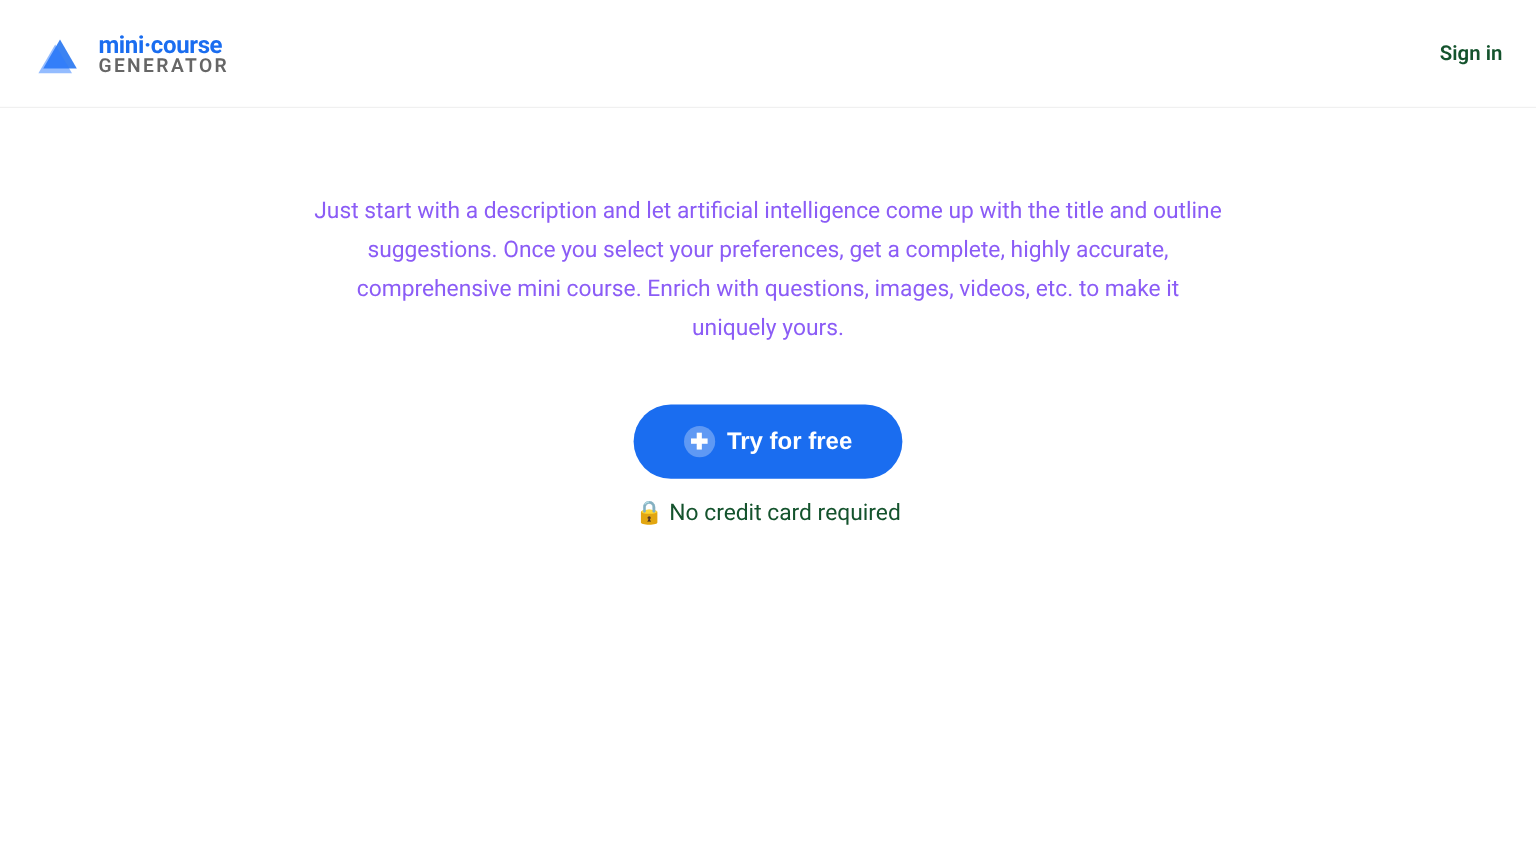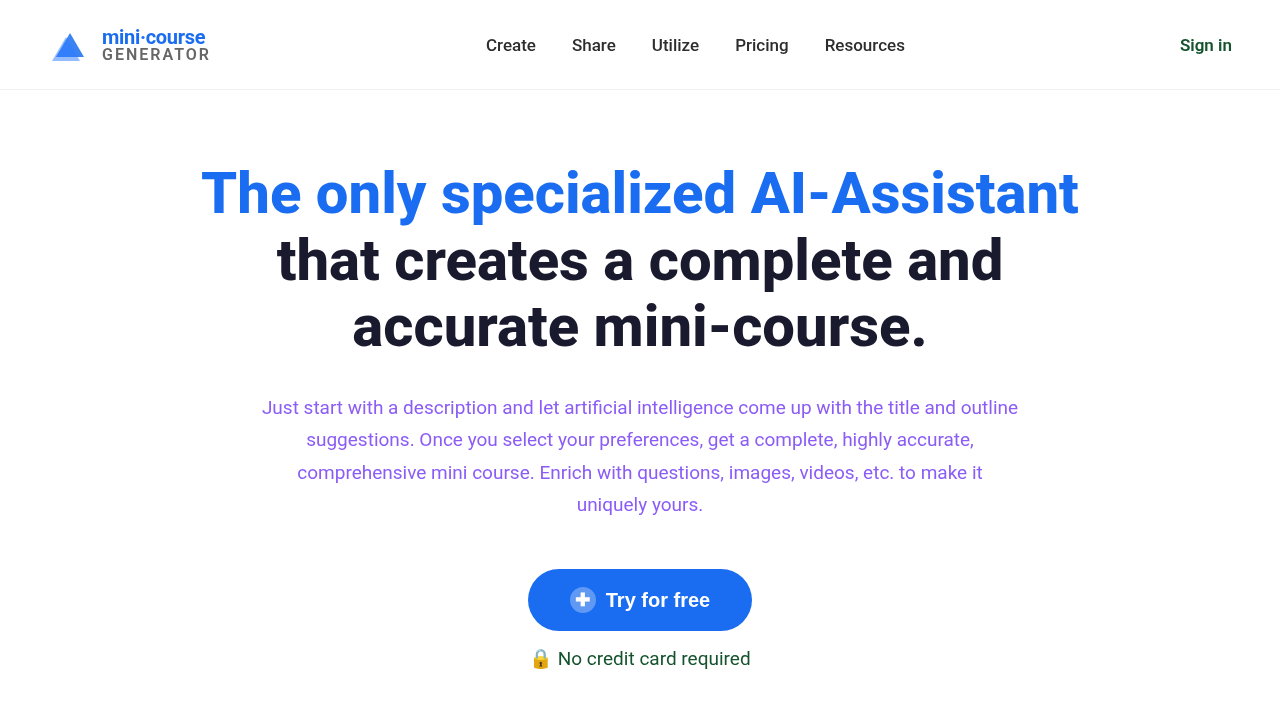--- a/index.html
+++ b/index.html
@@ -15,21 +15,21 @@
       width: 1280px;
       min-height: 720px;
       overflow-x: hidden;
     }
 
     
     header {
       display: flex;
       align-items: center;
       justify-content: space-between;
-      padding: 0 48px;
+      padding: 0 28px;
       height: 90px;
       border-bottom: 1px solid #f0f0f0;
     }
 
     .logo-area {
       display: flex;
       align-items: center;
       gap: 10px;
       text-decoration: none;
     }
@@ -180,37 +180,27 @@
       <polygon points="4,38 18,14 32,38" fill="#2979ff" opacity="0.5"></polygon>
     </svg>
     <div class="logo-text">
       <span class="logo-name">
         <span>mini</span><span style="color:#1a6df0">·</span><span>course</span>
       </span>
       <span class="logo-sub">GENERATOR</span>
     </div>
   </a>
 
-  <nav>
-    <a class="nav-link" href="#">Create</a>
-    <a class="nav-link" href="#">Share</a>
-    <a class="nav-link" href="#">Utilize</a>
-    <a class="nav-link" href="#">Pricing</a>
-    <a class="nav-link" href="#">Resources</a>
-  </nav>
 
   <div class="header-actions">
     <a class="sign-in-btn" href="#">Sign in</a>
   </div>
 </header>
 
 <section class="hero">
-  <h1 class="hero-heading">
-    <span class="highlight">The only specialized AI-Assistant</span><span> that creates a complete and accurate mini-course.</span>
-  </h1>
 
   <p class="hero-subtext">Just start with a description and let artificial intelligence come up with the title and outline suggestions. Once you select your preferences, get a complete, highly accurate, comprehensive mini course. Enrich with questions, images, videos, etc. to make it uniquely yours.</p>
 
   <button class="try-free-btn">
     <span class="plus-icon">✚</span>
     <span>Try for free</span>
   </button>
 
   <p class="no-credit-card">🔒 No credit card required</p>
 </section>

